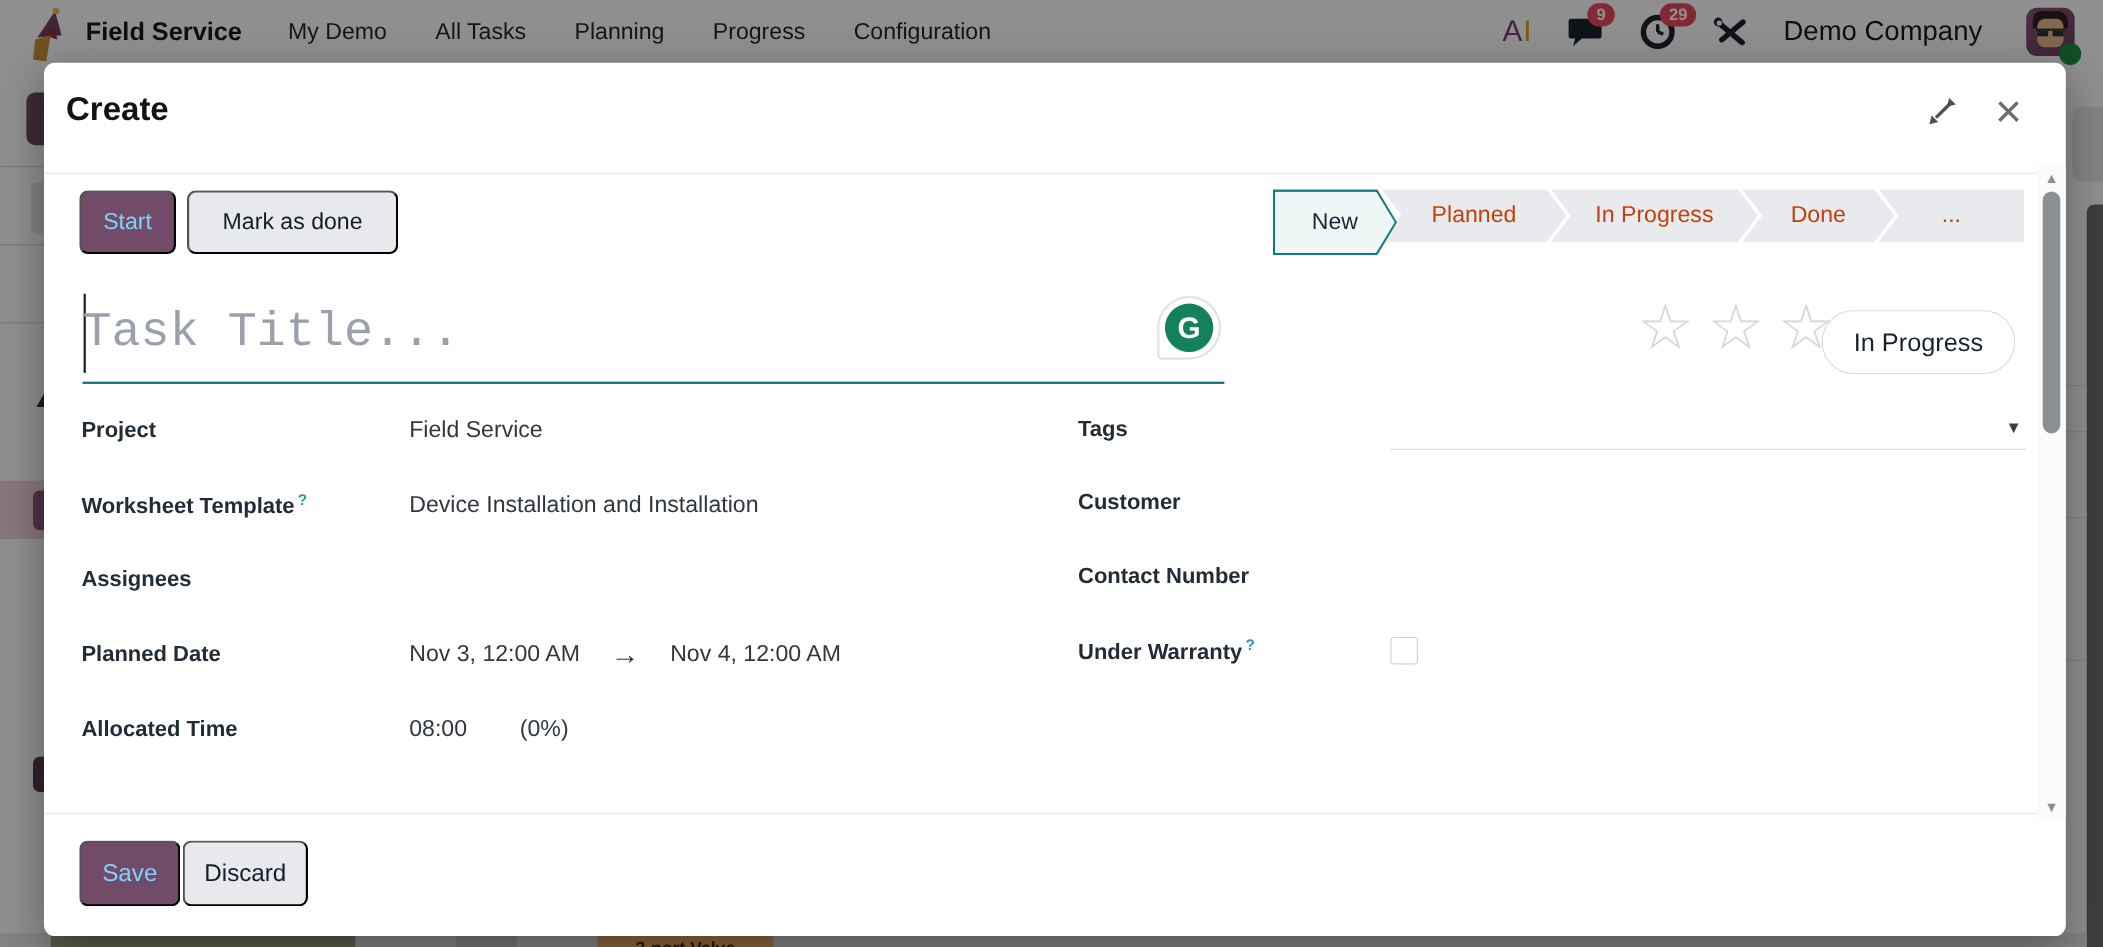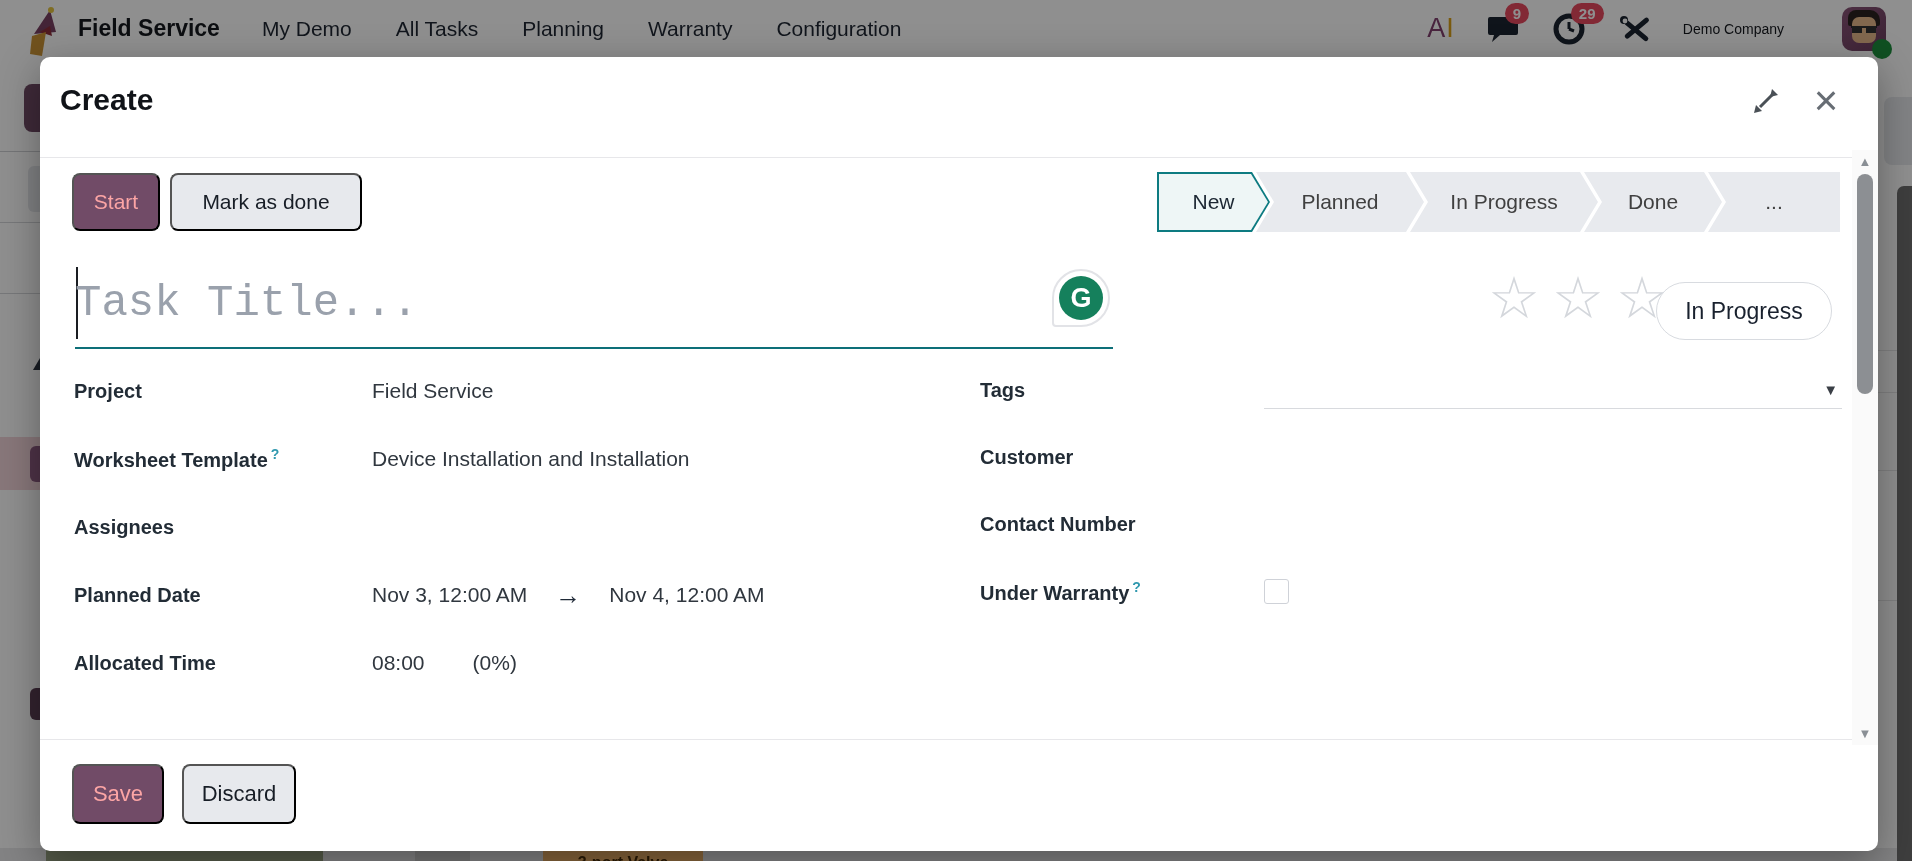--- a/index.html
+++ b/index.html
@@ -14,21 +14,21 @@
   .nav-logo { width:44px; height:50px; margin-right:14px; margin-top:4px; flex:none; }
   .app-name { font-size:23px; font-weight:700; color:#16191f; margin-right:42px; white-space:nowrap; }
   .nav-menu { display:flex; gap:44px; align-items:center; }
   .nav-item { font-size:21px; color:#1f2733; white-space:nowrap; cursor:pointer; }
   .nav-right { margin-left:auto; display:flex; align-items:center; gap:30px; }
   .ai-logo { font-size:27px; font-weight:400; letter-spacing:1px; }
   .ai-a { color:#82406f; } .ai-i { color:#d9a018; }
   .nav-ico { position:relative; width:36px; height:36px; display:flex; align-items:center; justify-content:center; }
   .badge { position:absolute; top:-8px; left:20px; background:#e8495f; color:#fff; font-size:15px;
            font-weight:700; border-radius:999px; padding:2px 8px; line-height:17px; }
-  .company { font-size:14px; color:#16191f; margin-right:28px; white-space:nowrap; }
+  .company { font-size:25px; color:#16191f; margin-right:10px; white-space:nowrap; }
   .avatar { position:relative; width:44px; height:44px; border-radius:10px; flex:none;
             background:linear-gradient(135deg,#8a5478,#6d3f60); overflow:visible; }
   .avatar .hair { position:absolute; left:6px; top:3px; width:32px; height:16px; background:#2b2320; border-radius:8px 10px 2px 2px; }
   .avatar .face { position:absolute; left:10px; top:10px; width:24px; height:26px; background:#e8b98c; border-radius:7px; }
   .avatar .glasses { position:absolute; left:9px; top:19px; width:26px; height:7px;
             border-top:2px solid #20242a; background:
             linear-gradient(#20242a,#20242a) 1px 0/10px 7px no-repeat,
             linear-gradient(#20242a,#20242a) 15px 0/10px 7px no-repeat; opacity:.9; }
   .status-dot { position:absolute; right:-6px; bottom:-8px; width:20px; height:20px; border-radius:50%; background:#1d8f3d; }
 
@@ -43,29 +43,29 @@
            border-radius:10px; box-shadow:0 12px 40px rgba(0,0,0,.35); }
   .modal-header { position:absolute; left:0; top:0; right:0; height:101px; border-bottom:1px solid #e7e7ea; }
   .modal-title { position:absolute; left:20px; top:26px; font-size:30px; font-weight:700; color:#101318; }
   .hdr-btn { position:absolute; top:22px; width:44px; height:44px; display:flex; align-items:center;
              justify-content:center; cursor:pointer; }
   .expand-btn { left:1704px; } .close-btn { left:1764px; font-size:42px; color:#676d74; line-height:1; }
 
   
   .btn { display:flex; align-items:center; justify-content:center; border-radius:8px; cursor:pointer;
          font-size:21px; white-space:nowrap; }
-  .btn-primary { background:#714b67; color:#fca5a5; }
+  .btn-primary { background:#714b67; color:#7dd3fc; }
   .btn-secondary { background:#e7e9ed; color:#171d26; }
   .start-btn { position:absolute; left:32px; top:116px; width:88px; height:58px; }
   .markdone-btn { position:absolute; left:130px; top:116px; width:192px; height:58px; }
 
   
   .statusbar { position:absolute; left:1117px; top:115px; width:683px; height:60px; }
-  .stage { position:absolute; top:0; height:60px; display:flex; align-items:center; justify-content:center;
-           font-size:21px; color:#404040; background:#e8eaee; cursor:pointer;
+  .stage { position:absolute; top:0; height:48px; display:flex; align-items:center; justify-content:center;
+           font-size:21px; color:#c2410c; background:#e8eaee; cursor:pointer;
            clip-path:polygon(0 0, calc(100% - 18px) 0, 100% 50%, calc(100% - 18px) 100%, 0 100%, 18px 50%); }
   .stage-planned { left:99px; width:168px; }
   .stage-inprogress { left:253px; width:188px; }
   .stage-done { left:427px; width:138px; }
   .stage-dots { left:551px; width:132px; clip-path:polygon(0 0,100% 0,100% 100%,0 100%,18px 50%); }
   .stage-new { position:absolute; left:0; top:0; width:113px; height:60px; background:#0d7b81; cursor:pointer;
            clip-path:polygon(0 0, calc(100% - 18px) 0, 100% 50%, calc(100% - 18px) 100%, 0 100%); }
   .stage-new-inner { position:absolute; inset:2px; background:#eef6f6;
            clip-path:polygon(0 0, calc(100% - 17px) 0, 100% 50%, calc(100% - 17px) 100%, 0 100%);
            display:flex; align-items:center; justify-content:center; font-size:21px; color:#1c2733; }
@@ -100,21 +100,21 @@
   .date-arrow { font-size:26px; color:#1f2937; margin:0 28px; }
   .pct { margin-left:48px; }
   .tags-field { flex:1; align-self:center; height:36px; border-bottom:1px solid #d8dade; position:relative; cursor:text; }
   .tags-caret { position:absolute; right:4px; top:8px; font-size:15px; color:#3a3f46; cursor:pointer; }
   .checkbox { width:25px; height:25px; border:1px solid #cfd2d8; border-radius:3px; background:#fff;
               appearance:none; -webkit-appearance:none; cursor:pointer; }
 
   
   .modal-footer { position:absolute; left:0; right:26px; top:682px; height:112px; border-top:1px solid #e7e7ea; }
   .save-btn { position:absolute; left:32px; top:24px; width:92px; height:60px; font-size:22px; }
-  .discard-btn { position:absolute; left:142px; top:24px; width:114px; height:60px; font-size:22px; }
+  .discard-btn { position:absolute; left:126px; top:24px; width:114px; height:60px; font-size:22px; }
 
   
   .mscroll { position:absolute; left:1812px; top:93px; width:26px; height:595px; background:#fafafa; }
   .mscroll .arrow { position:absolute; left:0; width:26px; text-align:center; font-size:13px; color:#8a8f95; cursor:pointer; }
   .mscroll .up { top:4px; } .mscroll .down { bottom:4px; }
   .mscroll .thumb { position:absolute; left:5px; top:24px; width:16px; height:220px; background:#8c8f93; border-radius:8px; cursor:grab; }
 
   .kanban-chip { position:absolute; left:543px; top:848px; width:160px; height:30px; background:#f2b56a;
                  border-radius:3px; font-size:16px; font-weight:700; color:#4a2e08; text-align:center;
                  padding-top:6px; overflow:hidden; }
@@ -130,21 +130,21 @@
         <polygon points="14,28 30,4 36,26" fill="#7a4162"></polygon>
         <polygon points="20,26 30,20 32,30" fill="#8e2f3c"></polygon>
         <polygon points="12,30 26,26 22,50 10,48" fill="#c99336"></polygon>
         <circle cx="31" cy="4" r="3" fill="#e3c33f"></circle>
       </svg>
       <div class="app-name">Field Service</div>
       <nav class="nav-menu">
         <span class="nav-item">My Demo</span>
         <span class="nav-item">All Tasks</span>
         <span class="nav-item">Planning</span>
-        <span class="nav-item">Warranty</span>
+        <span class="nav-item">Progress</span>
         <span class="nav-item">Configuration</span>
       </nav>
       <div class="nav-right">
         <div class="ai-logo"><span class="ai-a">A</span><span class="ai-i">I</span></div>
         <div class="nav-ico">
           <svg width="32" height="30" viewBox="0 0 32 30">
             <path d="M3 3 h26 a2 2 0 0 1 2 2 v14 a2 2 0 0 1 -2 2 h-16 l-8 7 2-7 h-4 a2 2 0 0 1 -2 -2 v-14 a2 2 0 0 1 2 -2 z" fill="#1c2430"></path>
           </svg>
           <span class="badge">9</span>
         </div>

